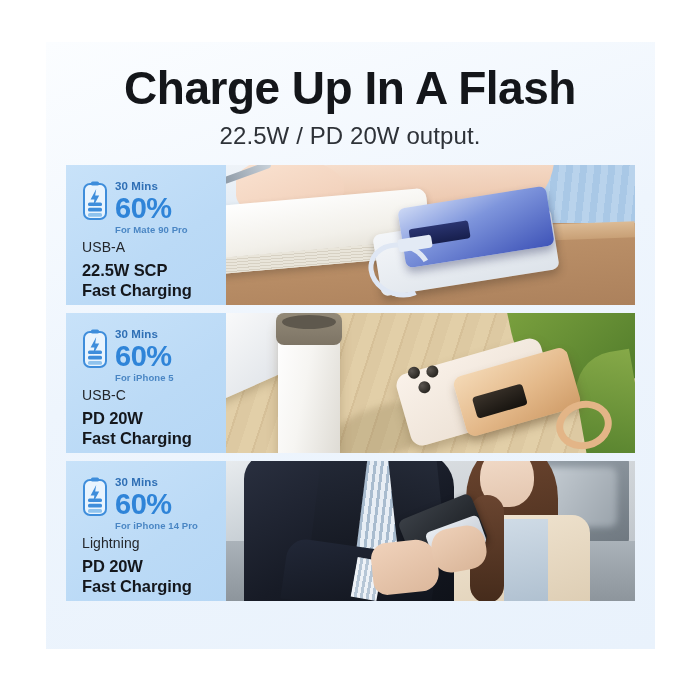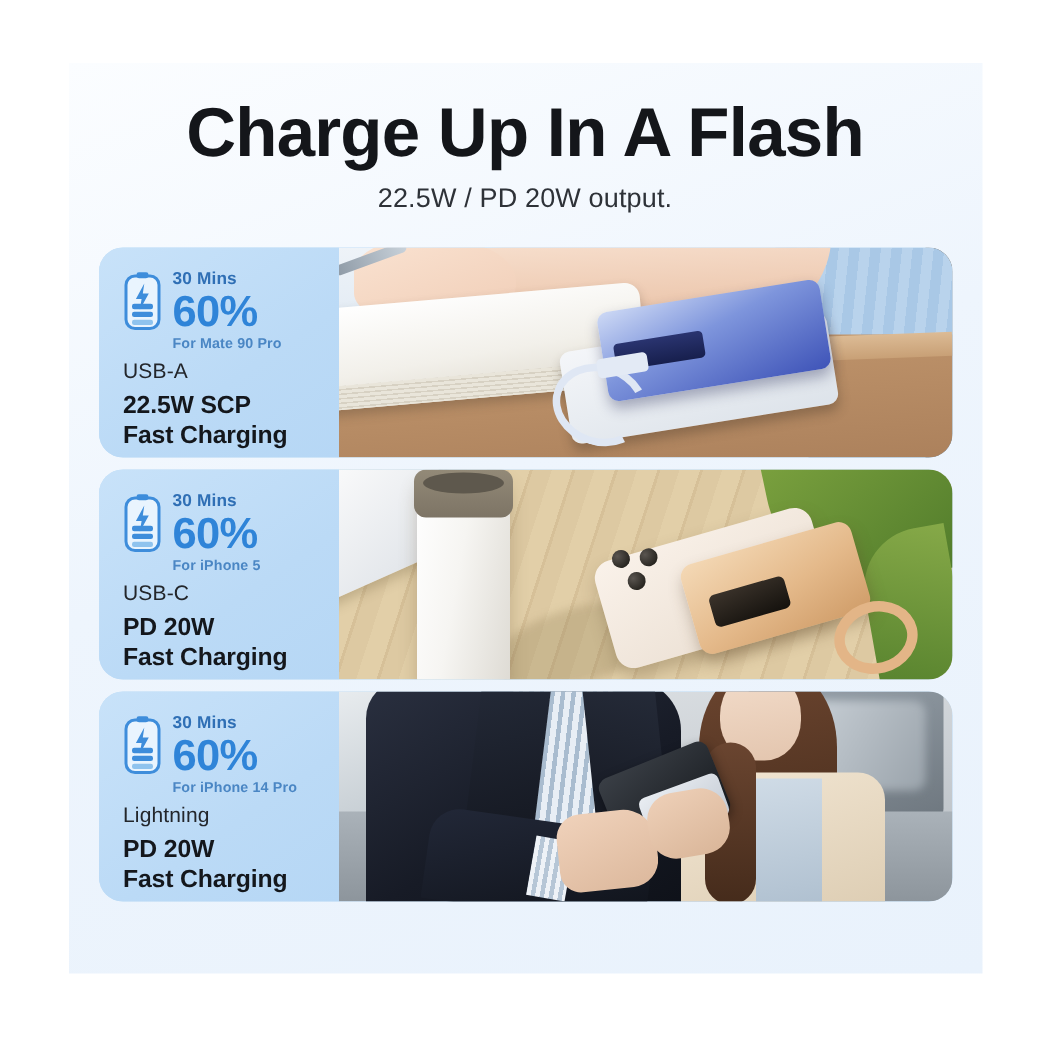--- a/index.html
+++ b/index.html
@@ -43,39 +43,39 @@
   .title {
     font-size: 46px;
     font-weight: 700;
     letter-spacing: -0.5px;
     color: #14161a;
     line-height: 1.05;
     margin: 0;
   }
   .subtitle {
     margin: 10px 0 0 0;
-    font-size: 18px;
+    font-size: 24px;
     font-weight: 400;
     color: #2e3238;
     letter-spacing: 0.1px;
   }
 
   
   .cards {
     position: absolute;
     left: 66px;
     top: 165px;
     width: 569px;
   }
   .card {
     position: relative;
     display: flex;
     height: 140px;
     margin-bottom: 8px;
-    border-radius: 16px;
+    border-radius: 0;
     overflow: hidden;
     background: #bcdcf6;
   }
 
   .card-info {
     position: relative;
     width: 160px;
     flex: 0 0 160px;
     background: linear-gradient(145deg, #c8e2f9 0%, #bbdaf6 60%, #b6d7f5 100%);
     padding: 14px 0 0 16px;

